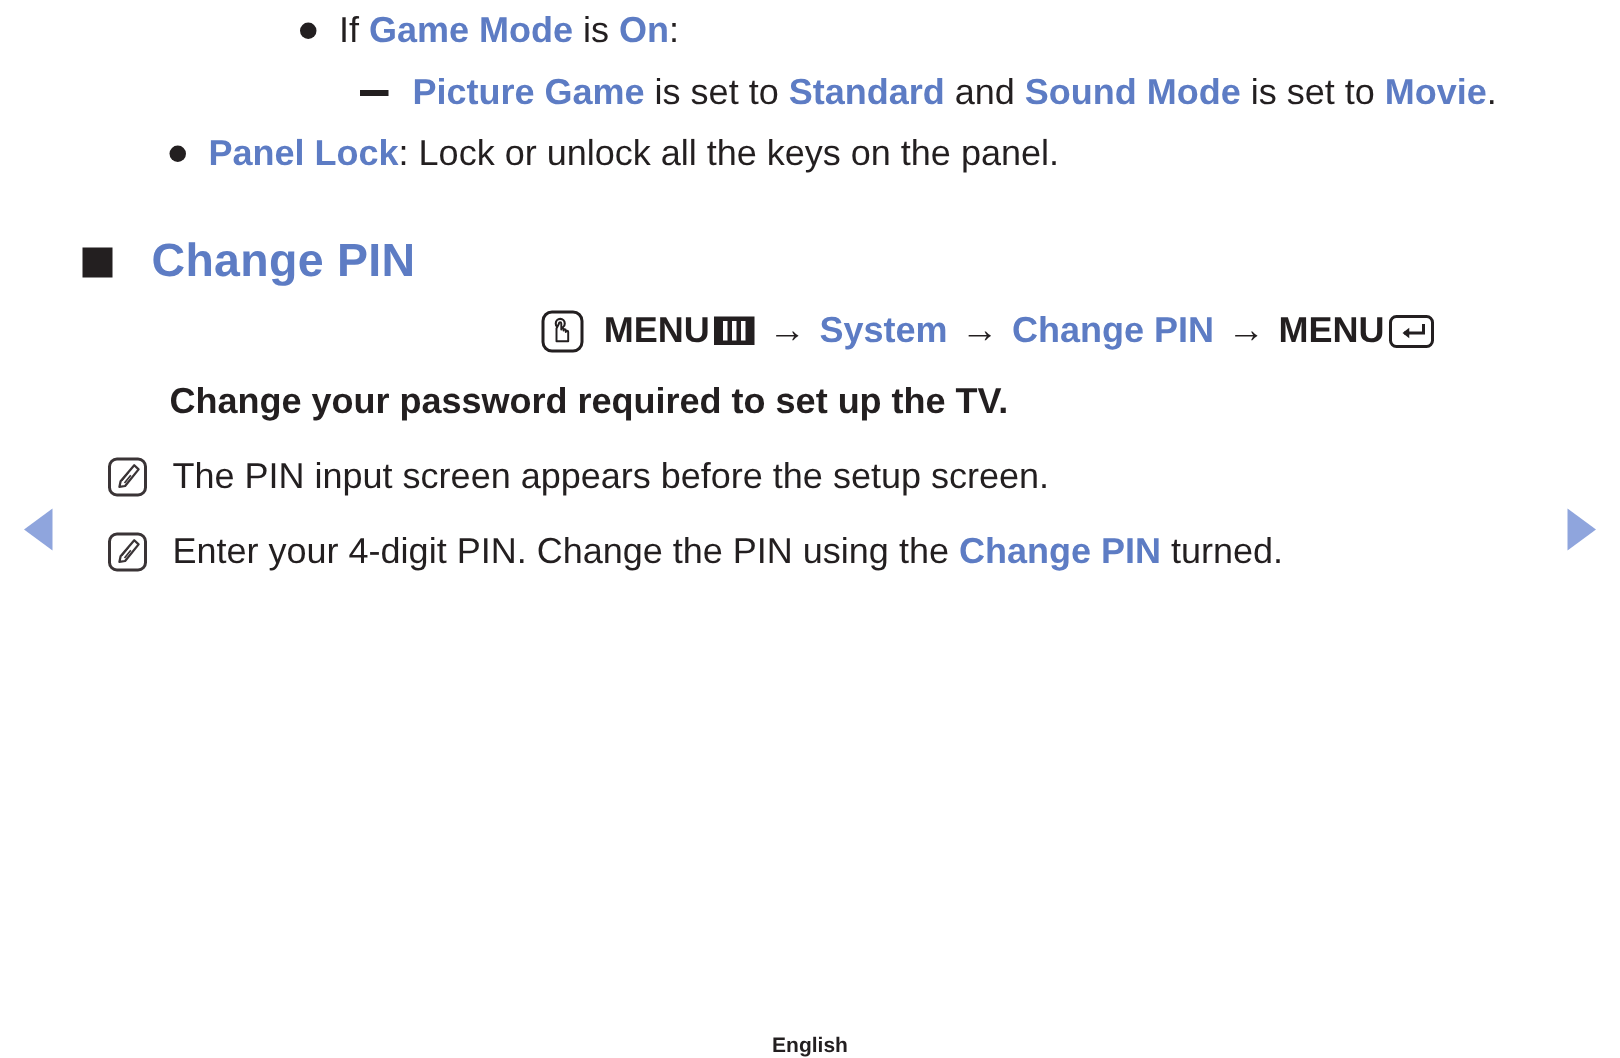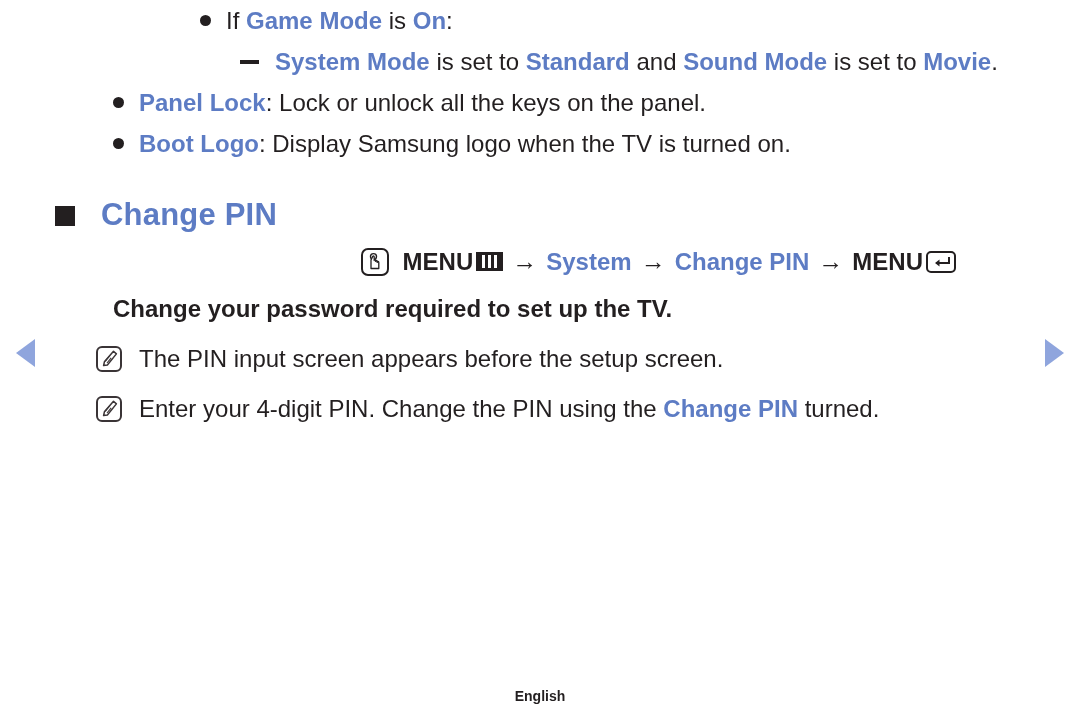--- a/index.html
+++ b/index.html
@@ -181,21 +181,21 @@
     margin-top: 12px;
     font-size: 24px;
     line-height: 41px;
     font-weight: bold;
   }
 
   
   .note {
     display: flex;
     align-items: flex-start;
-    margin-left: 96px;
+    margin-left: 72px;
     margin-top: 10px;
     font-size: 24px;
     line-height: 40px;
   }
   .icon-note {
     flex: 0 0 auto;
     width: 26px;
     height: 26px;
     border: 2px solid #3a3436;
     border-radius: 6px;
@@ -228,32 +228,28 @@
 
   <div class="content">
 
     <div class="row lvl-1">
       <span class="bullet-dot"></span>
       <span class="row-text"><span>If </span><span class="blue b">Game Mode</span><span> is </span><span class="blue b">On</span><span>:</span></span>
     </div>
 
     <div class="row lvl-2">
       <span class="bullet-dash"></span>
-      <span class="row-text"><span class="blue b">System Mode</span><span> is set to </span><span class="blue b">Standard</span><span> and </span><span class="blue b">Sound Mode</span><span> is set to </span><span class="blue b">Movie</span><span>.</span></span>
+      <span class="row-text"><span class="blue b">Picture Game</span><span> is set to </span><span class="blue b">Standard</span><span> and </span><span class="blue b">Sound Mode</span><span> is set to </span><span class="blue b">Movie</span><span>.</span></span>
     </div>
 
     <div class="row lvl-0">
       <span class="bullet-dot"></span>
       <span class="row-text"><span class="blue b">Panel Lock</span><span>: Lock or unlock all the keys on the panel.</span></span>
     </div>
 
-    <div class="row lvl-0">
-      <span class="bullet-dot"></span>
-      <span class="row-text"><span class="blue b">Boot Logo</span><span>: Display Samsung logo when the TV is turned on.</span></span>
-    </div>
 
     <div class="section">
       <span class="sq"></span>
       <span class="section-title">Change PIN</span>
     </div>
 
     <div class="menu-path">
 
       <span class="icon-hand">
         <svg width="22" height="22" viewBox="0 0 22 22">

